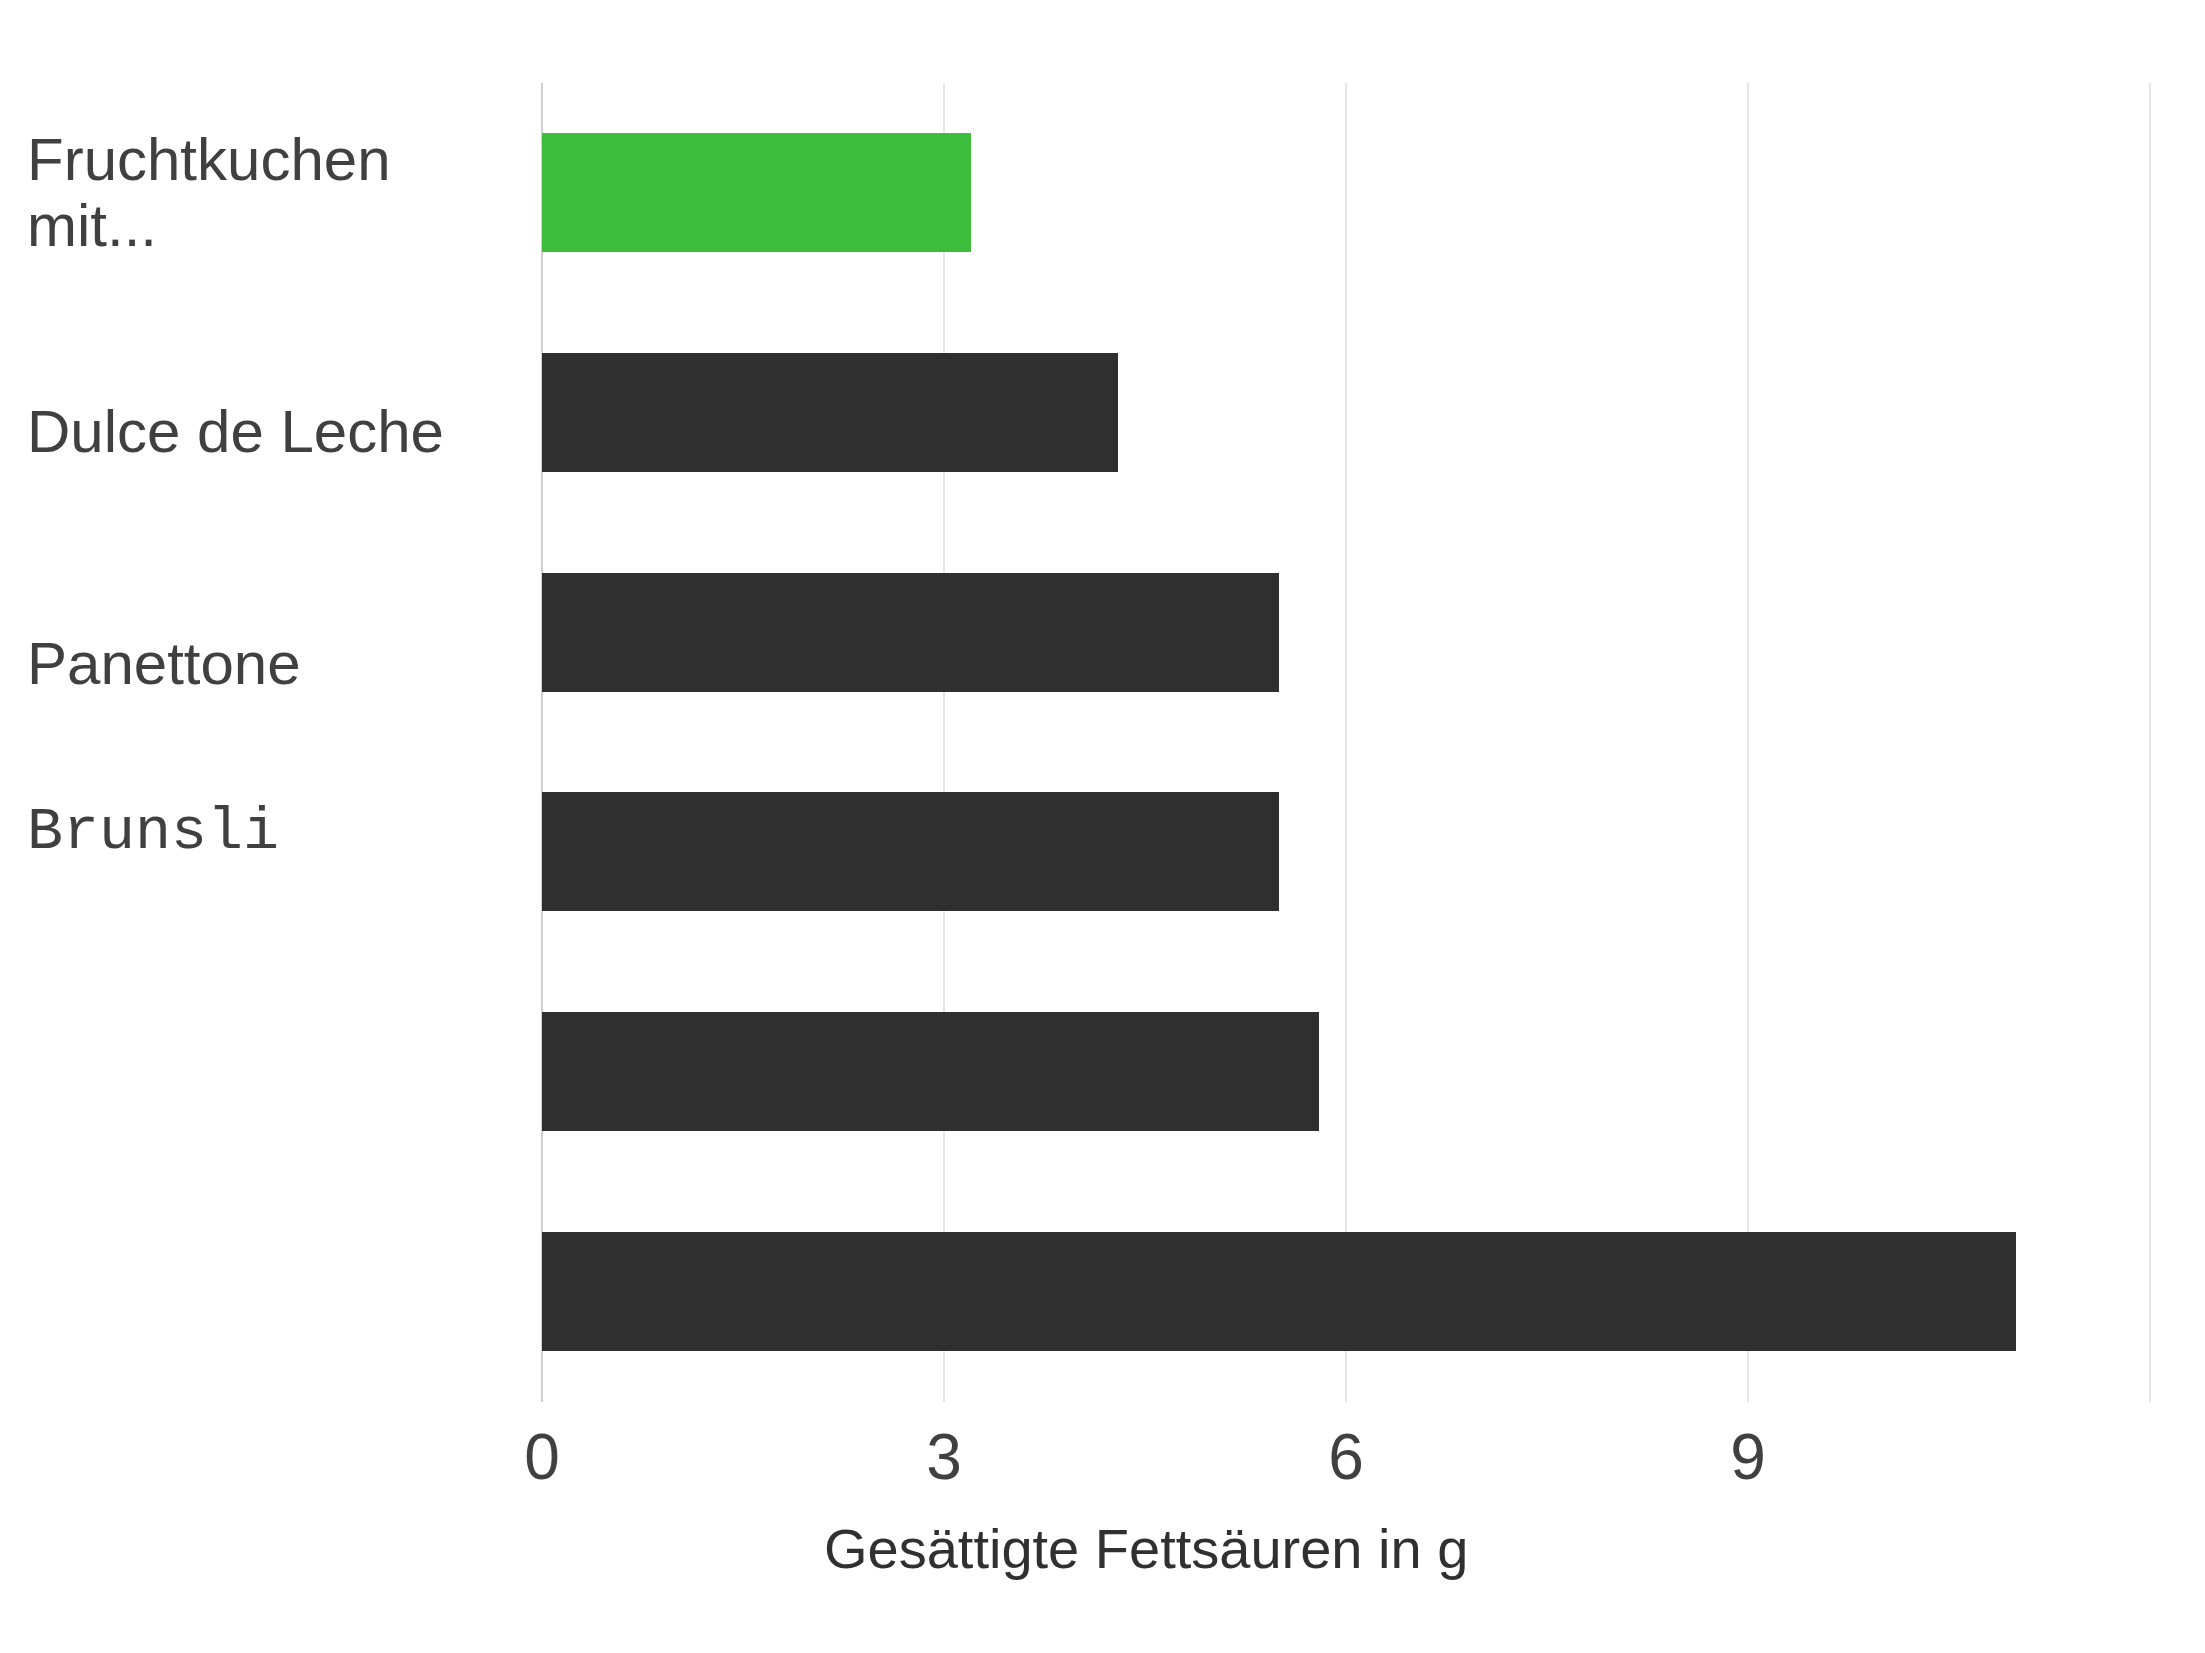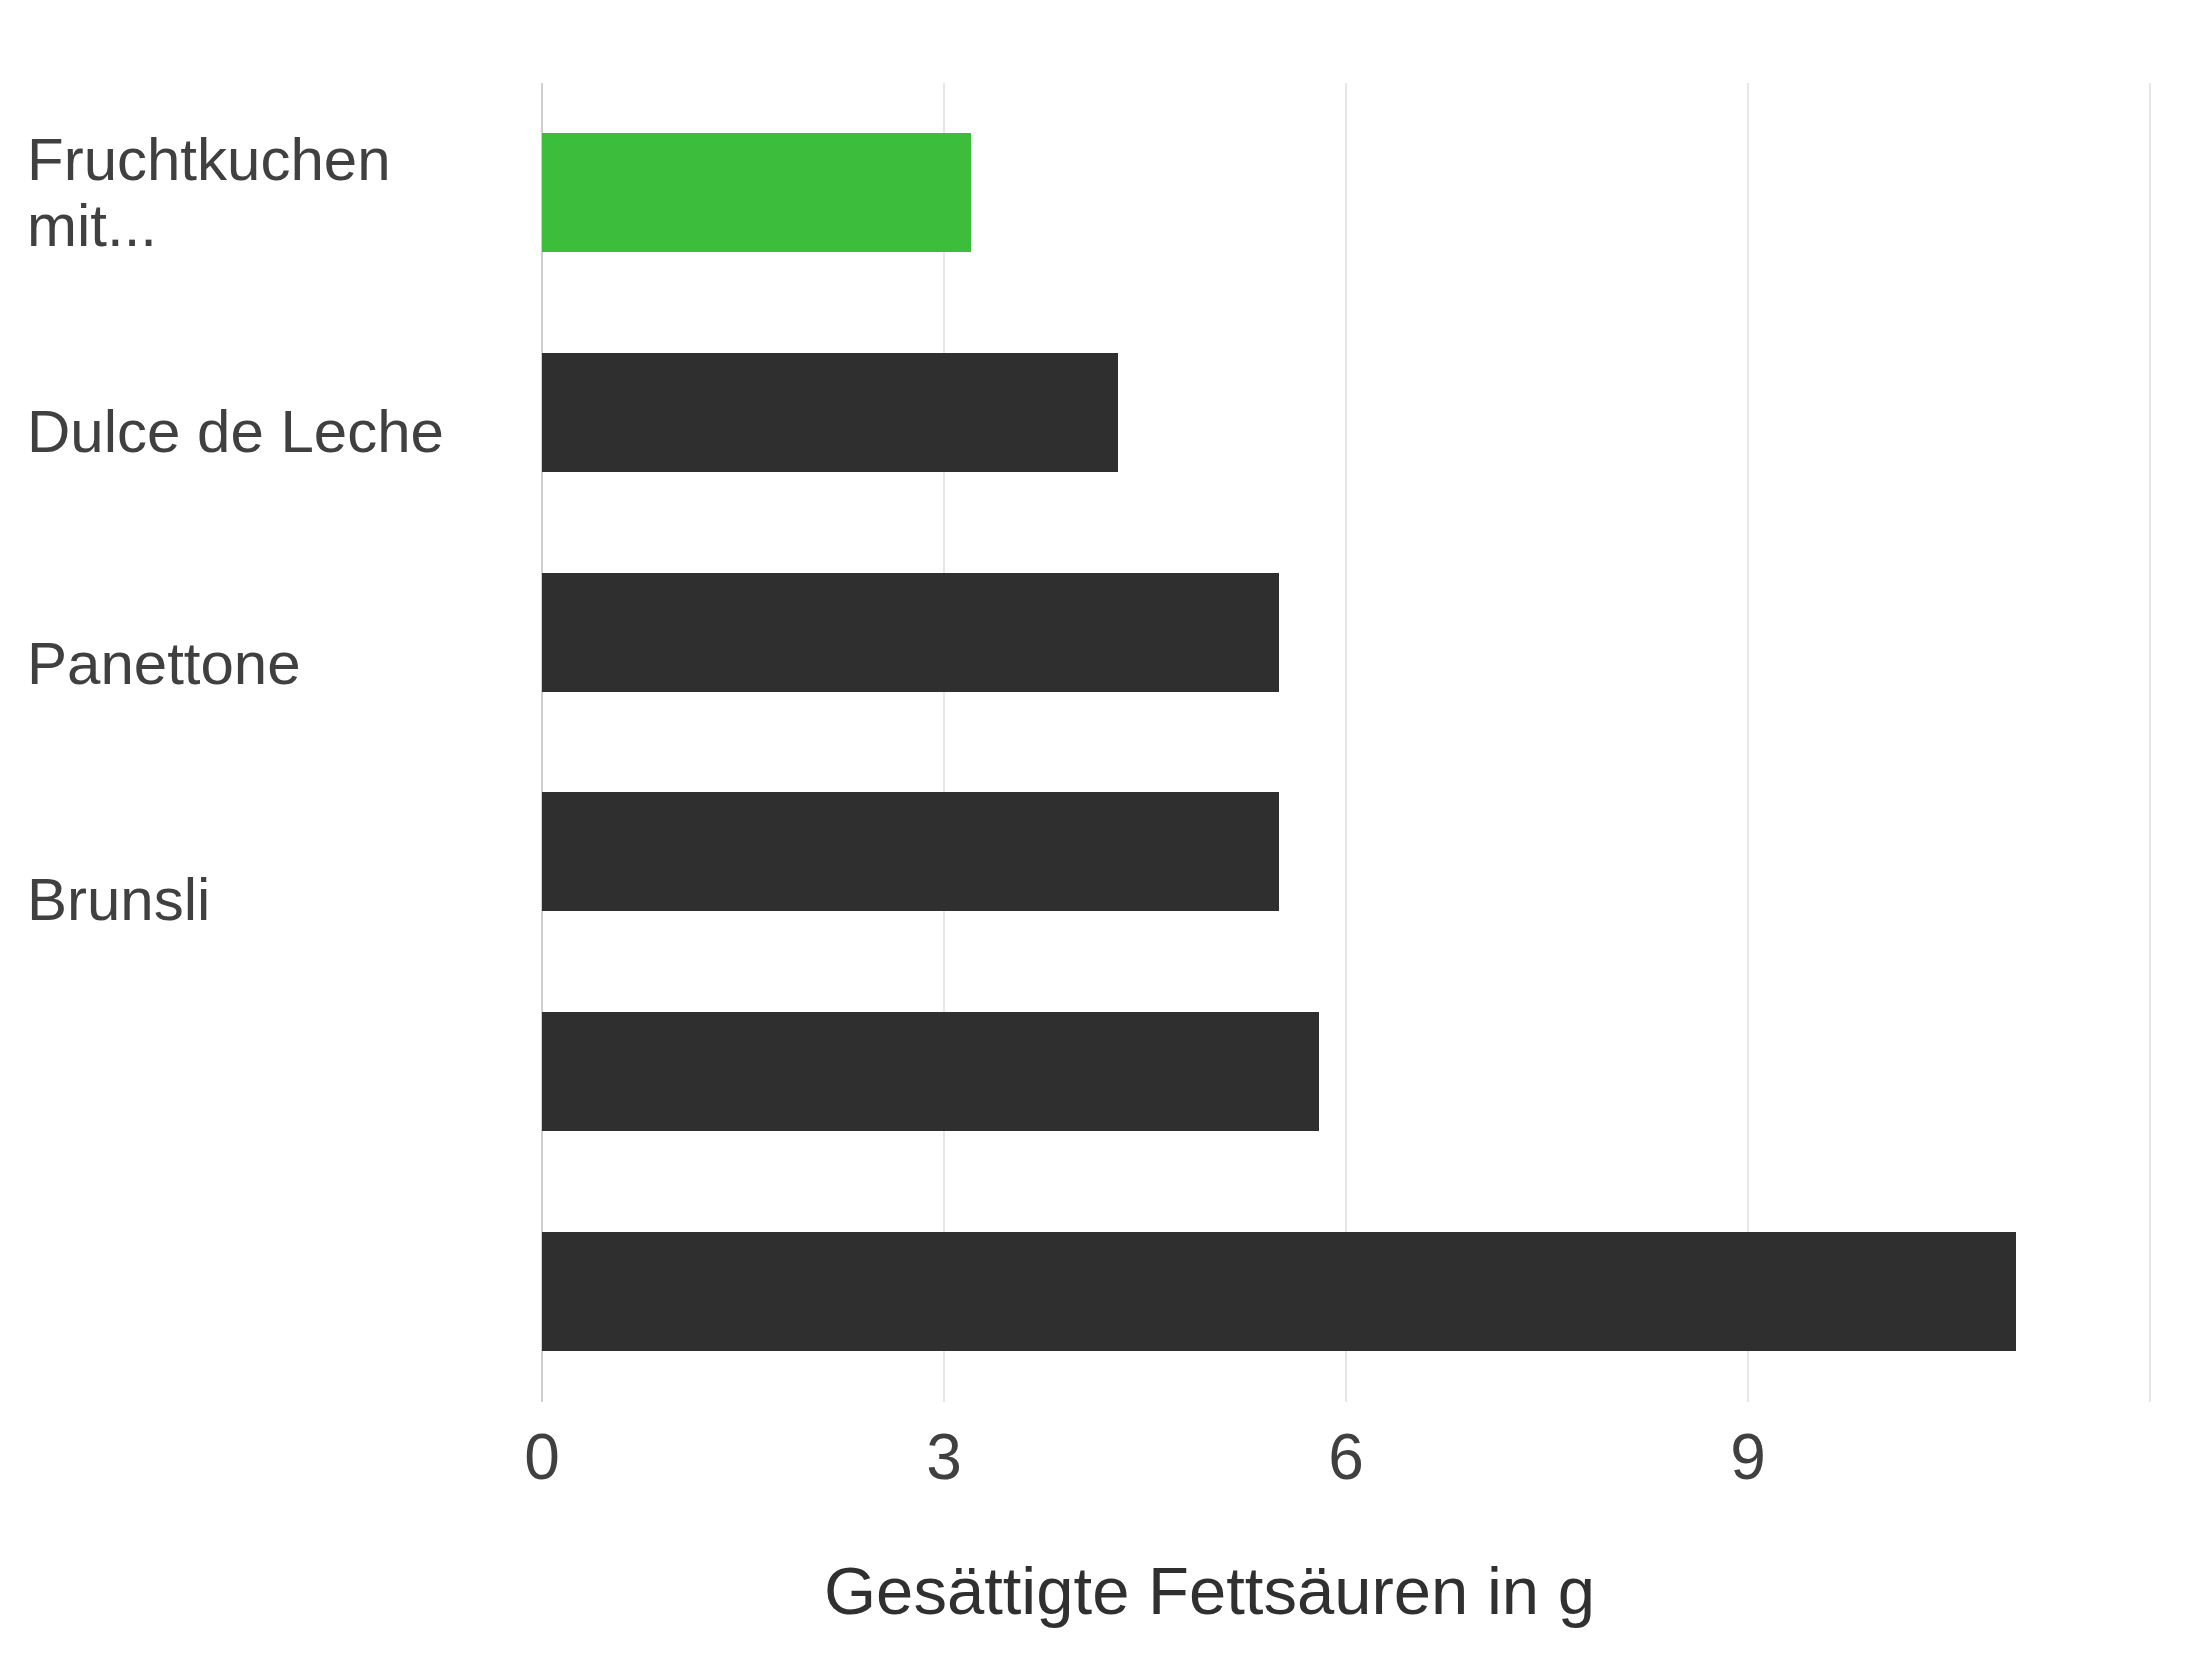--- a/index.html
+++ b/index.html
@@ -58,24 +58,23 @@
   .xtick {
     position: absolute;
     top: 1420px;
     font-size: 64px;
     color: #404040;
     transform: translateX(-50%);
   }
   .xlabel {
     position: absolute;
     top: 1516px;
-    font-size: 67px;
+    font-size: 56px;
     color: #303030;
     white-space: nowrap;
-    margin-top: 36px;
   }
 </style>
 </head>
 <body>
 
 <div class="chart-wrap">
 
   <div class="plot-area">
 
   <div class="baseline" style="left: -1.1px;"></div>
@@ -89,19 +88,19 @@
       <div class="bar" style="left: 0px; top: 709px; width: 737px;"></div>
       <div class="bar" style="left: 0px; top: 929px; width: 777px;"></div>
       <div class="bar" style="left: 0px; top: 1149px; width: 1474px;"></div>
     </div>
 
   <div class="xlabel" style="left: 824px;">Gesättigte Fettsäuren in g</div>
 
 <div class="ylabel" style="top: 193px;">Fruchtkuchen mit...</div>
     <div class="ylabel" style="top: 432px;">Dulce de Leche</div>
     <div class="ylabel" style="top: 664px;">Panettone</div>
-    <div class="ylabel" style="top: 900px;">Brunsli</div>
+    <div class="ylabel" style="top: 832px; font-family: Liberation Mono, monospace;">Brunsli</div>
     <div class="xtick" style="left: 542px;">0</div>
     <div class="xtick" style="left: 944px;">3</div>
     <div class="xtick" style="left: 1346px;">6</div>
     <div class="xtick" style="left: 1748px;">9</div>
   </div>
 
 
 </body></html>

